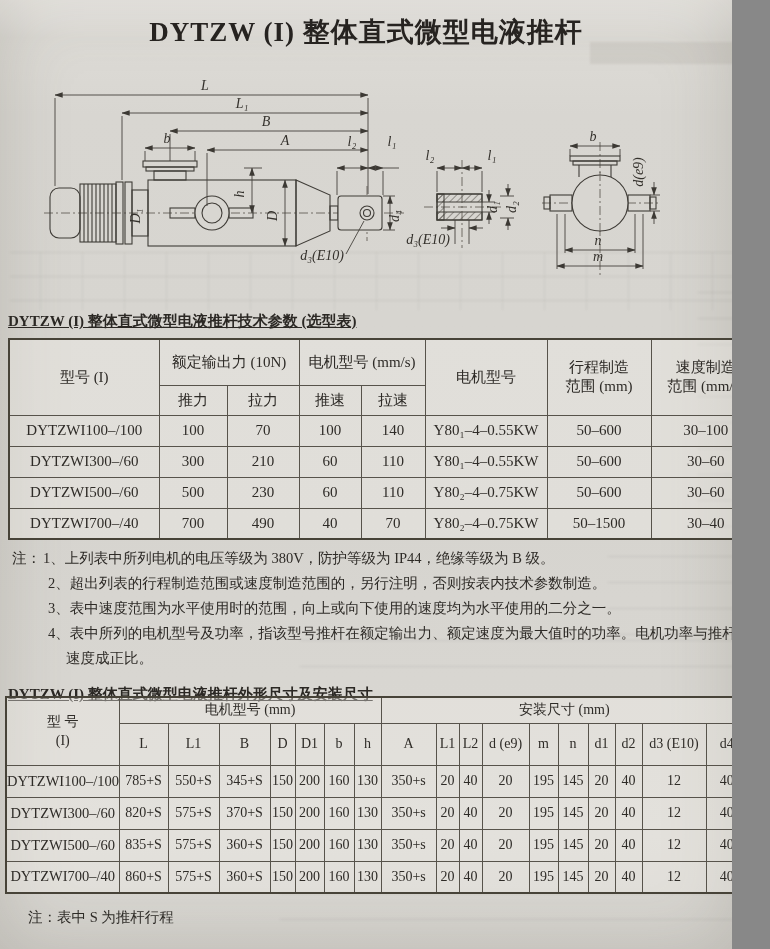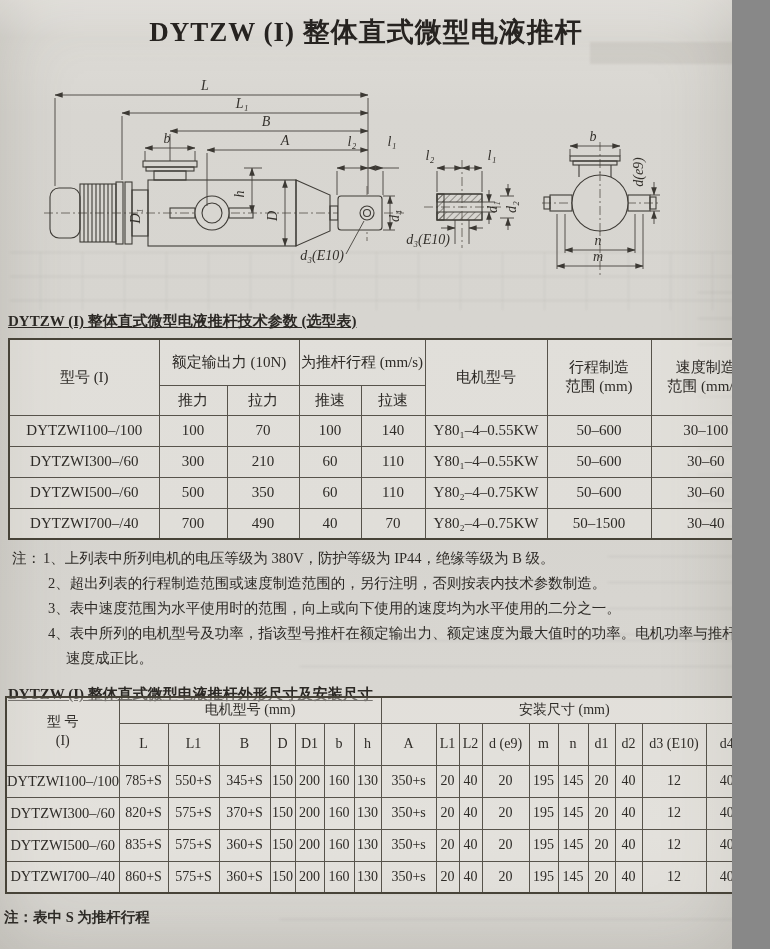--- a/index.html
+++ b/index.html
@@ -35,21 +35,21 @@
   #table2 tbody tr{height:32px;}
   #table2 td,#table2 th{font-size:14px;}
   tbody td:first-child{font-size:15px;}
   #table2 tbody td:first-child{font-size:14.5px;}
   .two-line div{line-height:19px;}
   .notes{position:absolute;top:546px;left:12px;width:748px;font-size:14.5px;line-height:25px;color:#2e2b27;}
   .note-line{white-space:nowrap;}
   .note-line.ind{padding-left:36px;}
   .note-line.ind2{padding-left:54px;}
   .note-prefix{margin-right:2px;}
-  .footnote{position:absolute;top:908px;left:4px;font-size:14.5px;color:#2e2b27;font-weight:bold;}
+  .footnote{position:absolute;top:908px;left:28px;font-size:14.5px;color:#2e2b27;}
   .ghost{position:absolute;pointer-events:none;transform:scaleX(-1);filter:blur(1.1px);}
   .g-rows{background:repeating-linear-gradient(180deg,rgba(104,99,90,.13) 0 1px,rgba(104,99,90,0) 1px 26px);}
   .g-grid{background:
     repeating-linear-gradient(180deg,rgba(104,99,90,.12) 0 1px,rgba(104,99,90,0) 1px 24px),
     repeating-linear-gradient(90deg,rgba(104,99,90,.09) 0 1px,rgba(104,99,90,0) 1px 42px);}
   .g-bar{background:rgba(104,99,90,.10);}
 </style>
 </head>
 <body>
 
@@ -228,21 +228,21 @@
       <col style="width:62px">
         <col style="width:64px">
         <col style="width:122px">
       <col style="width:104px">
         <col style="width:110px">
     </colgroup>
     <thead>
       <tr class="h1">
         <th rowspan="2">型号 (I)</th>
         <th colspan="2">额定输出力 (10N)</th>
-        <th colspan="2">为推杆行程 (mm/s)</th>
+        <th colspan="2">电机型号 (mm/s)</th>
         <th rowspan="2">电机型号</th>
         <th rowspan="2" class="two-line">
           <div>行程制造</div>
           <div>范围 (mm)</div>
         </th>
         <th rowspan="2" class="two-line">
           <div>速度制造</div>
           <div>范围 (mm/s)</div>
         </th>
       </tr>
@@ -270,21 +270,21 @@
           <td>210</td>
           <td>60</td>
           <td>110</td>
           <td>Y80₁–4–0.55KW</td>
           <td>50–600</td>
           <td>30–60</td>
         </tr>
       <tr>
           <td>DYTZWI500–/60</td>
           <td>500</td>
-          <td>350</td>
+          <td>230</td>
           <td>60</td>
           <td>110</td>
           <td>Y80₂–4–0.75KW</td>
           <td>50–600</td>
           <td>30–60</td>
         </tr>
       <tr>
           <td>DYTZWI700–/40</td>
           <td>700</td>
           <td>490</td>

